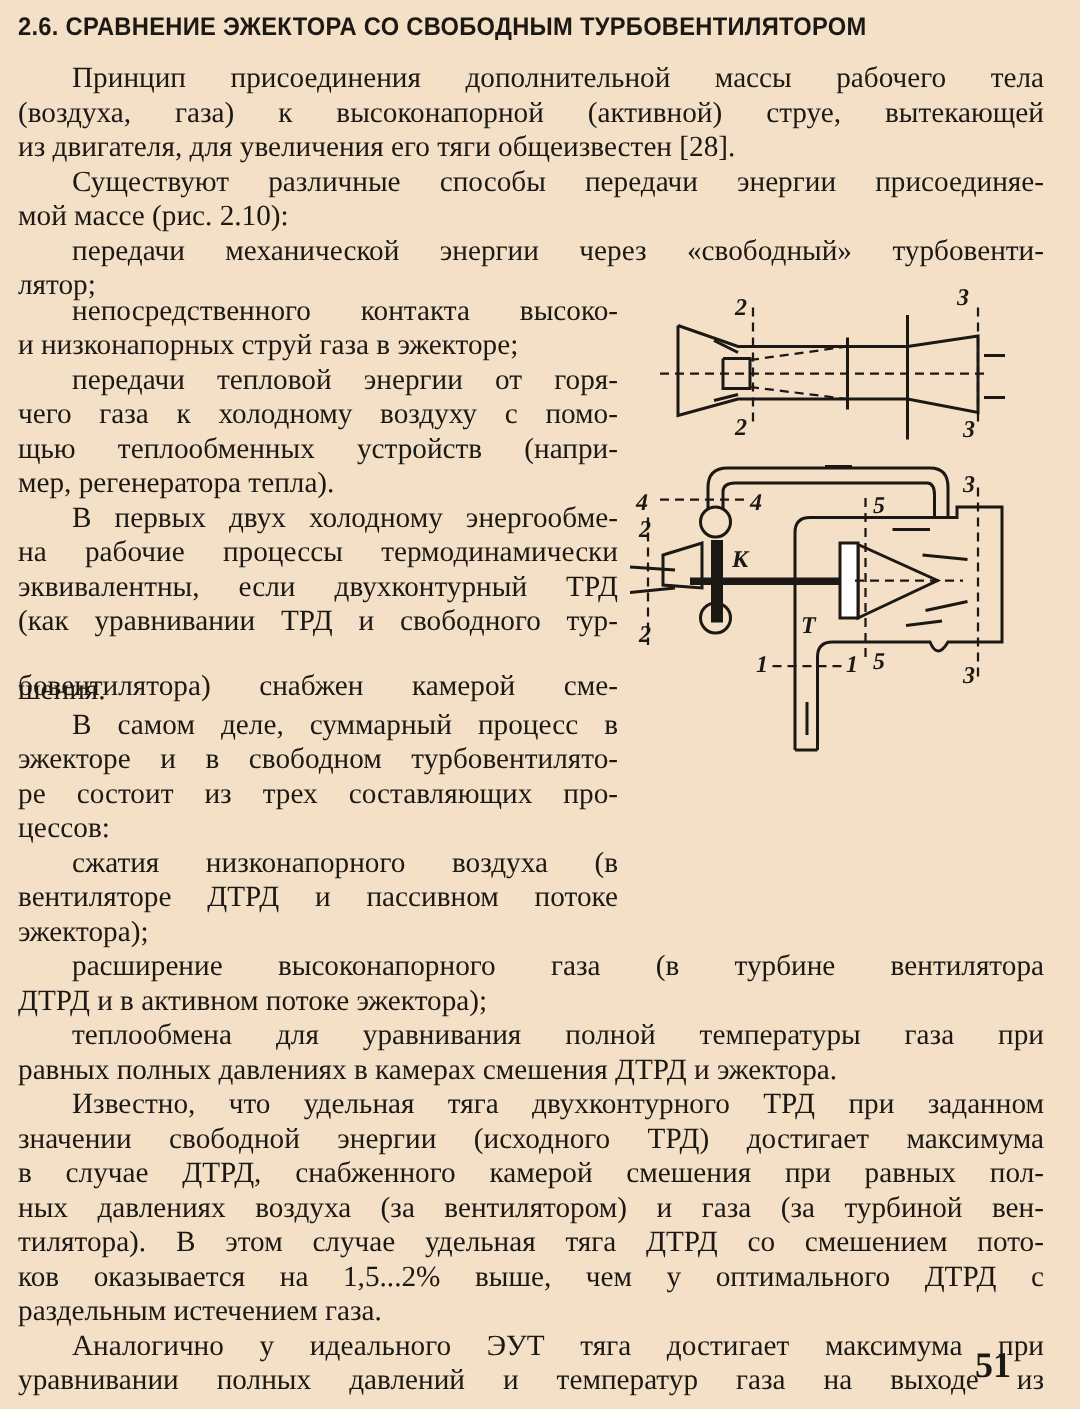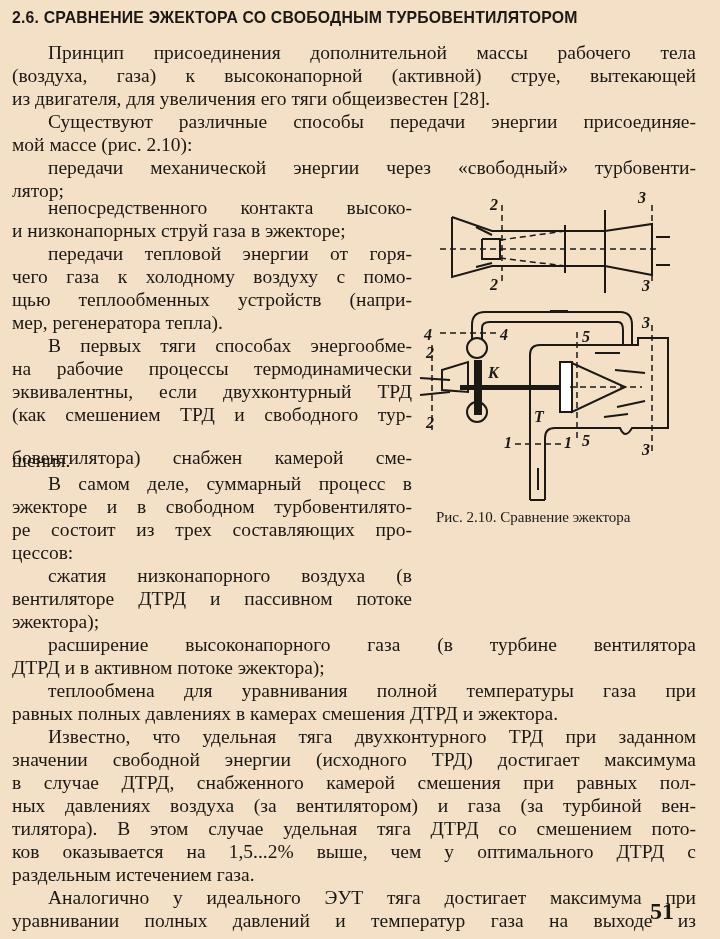--- a/index.html
+++ b/index.html
@@ -32,24 +32,24 @@
 <div class="line full last" style="top:133px">мой массе (рис. 2.10):</div>
 <div class="line full ind" style="top:156px">передачи механической энергии через «свободный» турбовенти-</div>
 <div class="line full last" style="top:179px">лятор;</div>
 
 <div class="line narrow ind" style="top:196px">непосредственного контакта высоко-</div>
 <div class="line narrow last" style="top:219px">и низконапорных струй газа в эжекторе;</div>
 <div class="line narrow ind" style="top:242px">передачи тепловой энергии от горя-</div>
 <div class="line narrow" style="top:265px">чего газа к холодному воздуху с помо-</div>
 <div class="line narrow" style="top:288px">щью теплообменных устройств (напри-</div>
 <div class="line narrow last" style="top:311px">мер, регенератора тепла).</div>
-<div class="line narrow ind" style="top:334px">В первых тяги способах энергообме-</div>
+<div class="line narrow ind" style="top:334px">В первых двух холодному энергообме-</div>
 <div class="line narrow" style="top:357px">на рабочие процессы термодинамически</div>
 <div class="line narrow" style="top:380px">эквивалентны, если двухконтурный ТРД</div>
-<div class="line narrow" style="top:403px">(как смешением ТРД и свободного тур-</div>
+<div class="line narrow" style="top:403px">(как уравнивании ТРД и свободного тур-</div>
 <div class="line narrow" style="top:446px">бовентилятора) снабжен камерой сме-</div>
 <div class="line narrow last" style="top:449px">шения.</div>
 <div class="line narrow ind" style="top:472px">В самом деле, суммарный процесс в</div>
 <div class="line narrow" style="top:495px">эжекторе и в свободном турбовентилято-</div>
 <div class="line narrow" style="top:518px">ре состоит из трех составляющих про-</div>
 <div class="line narrow last" style="top:541px">цессов:</div>
 <div class="line narrow ind" style="top:564px">сжатия низконапорного воздуха (в</div>
 <div class="line narrow" style="top:587px">вентиляторе ДТРД и пассивном потоке</div>
 <div class="line narrow last" style="top:610px">эжектора);</div>
 
@@ -135,16 +135,15 @@
   <text x="222" y="155">3</text>
   <text x="162" y="42">5</text>
   <text x="162" y="146">5</text>
   <text x="84" y="148">1</text>
   <text x="144" y="148">1</text>
   <text x="68" y="78">К</text>
   <text x="114" y="122">Т</text>
 </svg>
 
 <div class="caption">
-  <div>Рис. 2.10. Сравнение эжектора</div>
 </div>
 
 <div class="pagenum">51</div>
 
 </body></html>

